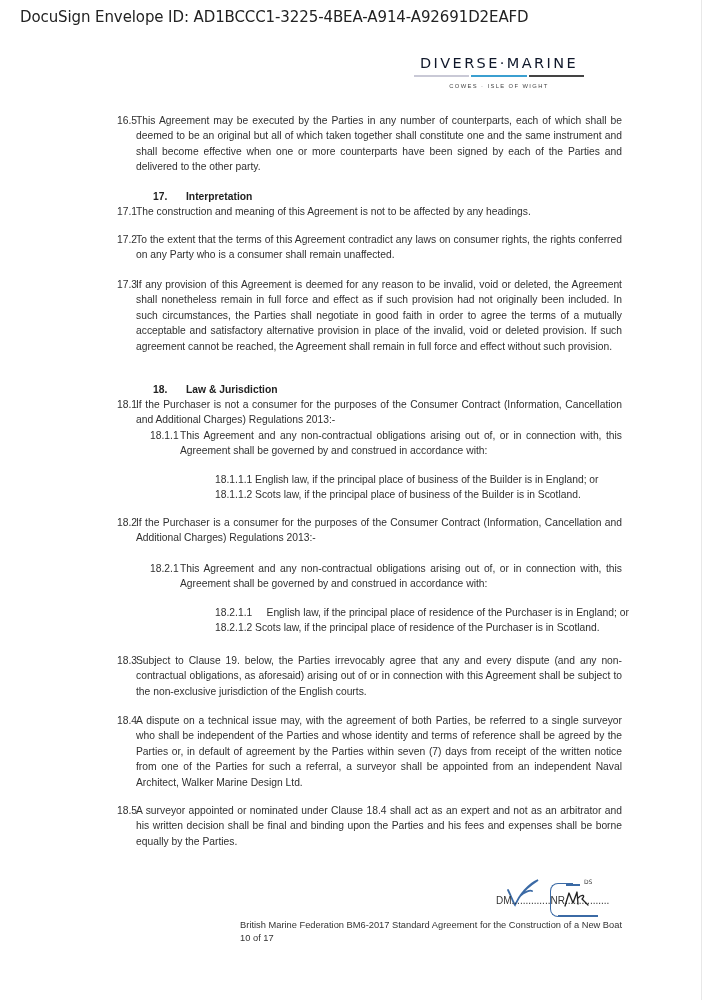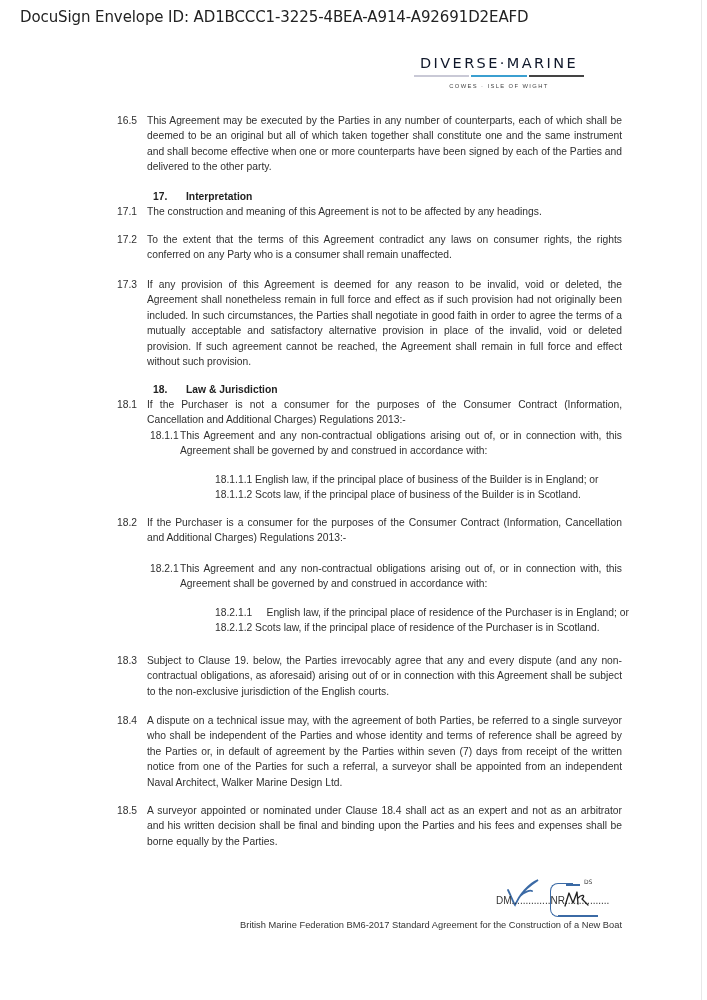--- a/index.html
+++ b/index.html
@@ -9,21 +9,21 @@
               font-family:"DejaVu Sans", sans-serif; letter-spacing:-0.1px; }
   .page-edge { position:absolute; right:5px; top:0; width:1px; height:1000px; background:#e8e8e8; }
   .logo { position:absolute; left:414px; top:55px; width:170px; text-align:center; }
   .logo-name { font-family:"DejaVu Sans", sans-serif; font-size:14.5px; letter-spacing:2.4px; color:#0f172a; }
   .logo-bars { display:flex; gap:2px; margin-top:4px; height:2px; }
   .logo-bars span { display:block; height:2px; flex:1; }
   .logo-sub { font-size:5.8px; letter-spacing:1.4px; color:#444; margin-top:6px; }
   .doc { position:absolute; left:0; top:0; width:707px; font-size:10.3px; line-height:15.4px; color:#303030; }
   .clause { position:absolute; left:117px; width:505px; }
   .clause .num { position:absolute; left:0; top:0; }
-  .clause .txt { margin-left:30px; text-align:justify; }
+  .clause .txt { margin-left:19px; text-align:justify; }
   .heading { position:absolute; left:117px; font-weight:bold; color:#222; }
   .heading .num { display:inline-block; width:33px;margin-left:36px; }
   .sub { position:absolute; left:150px; width:472px; }
   .sub .num { position:absolute; left:0; top:0; }
   .sub .txt { margin-left:30px; text-align:justify; }
   .subsub { position:absolute; left:193px; width:440px; white-space:nowrap;margin-left:22px; }
   .footer-sig { position:absolute; left:400px; top:880px; width:220px; height:40px; }
   .sig-line { position:absolute; left:96px; top:15px; font-size:10px; color:#333; white-space:nowrap; }
   .ds-box { position:absolute; left:150px; top:3px; width:22px; height:32px; border:1.5px solid #3b6aa5;
             border-right:none; border-radius:8px 0 0 8px; }
@@ -130,13 +130,14 @@
   <div class="ds-top"></div>
   <div class="ds-box-bottom"></div>
   <div class="ds-label">DS</div>
   <svg style="position:absolute;left:164px;top:10px" width="26" height="18" viewBox="0 0 26 18">
     <path d="M1 16 L5 3 L9 13 L13 2 L14 14 M14 8 C18 4, 22 5, 18 9 L24 15" fill="none" stroke="#222" stroke-width="1.3" stroke-linecap="round" stroke-linejoin="round"></path>
   </svg>
 </div>
 
 <div class="footer-text">
   <div>British Marine Federation BM6-2017 Standard Agreement for the Construction of a New Boat</div>
+  <div>10 of 17</div>
 </div>
 
 </body></html>

